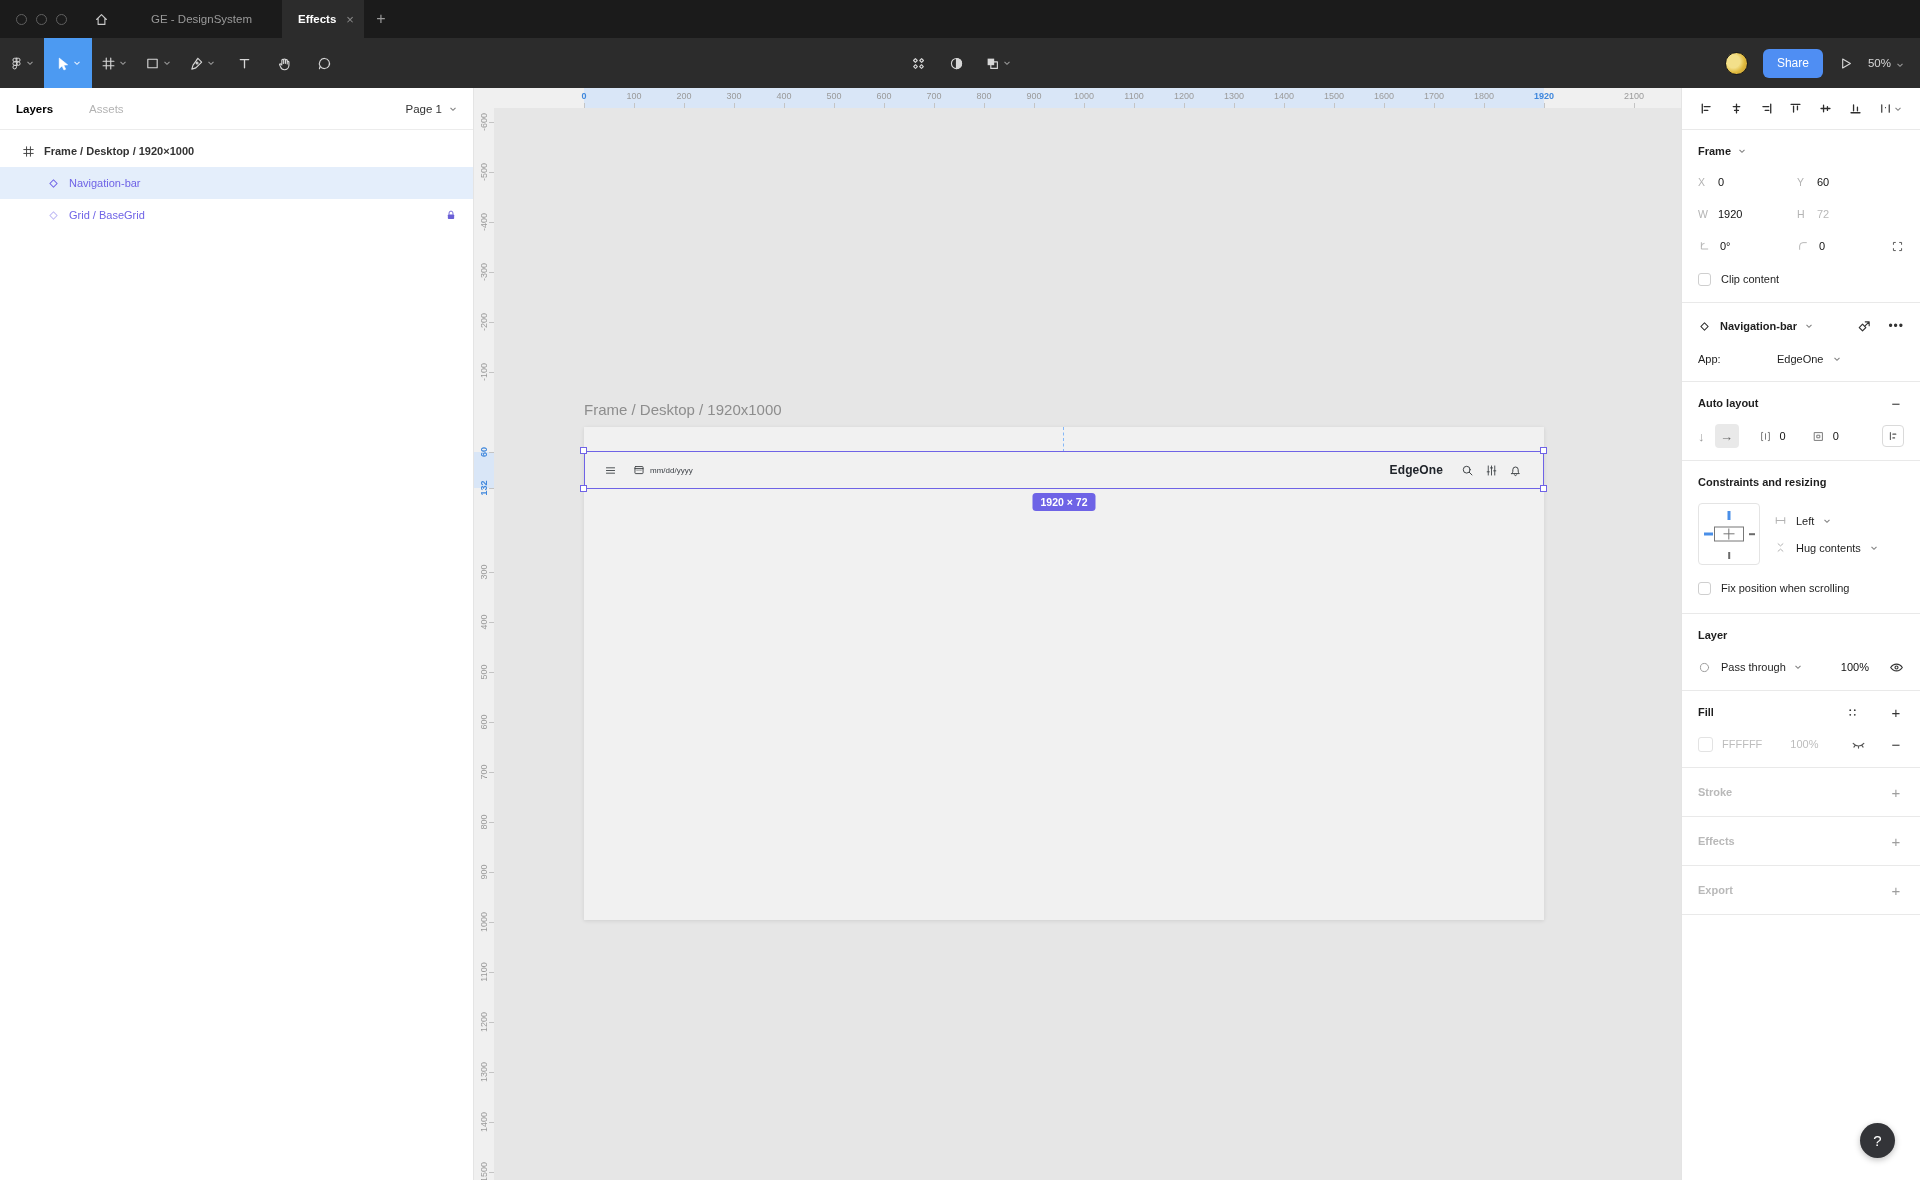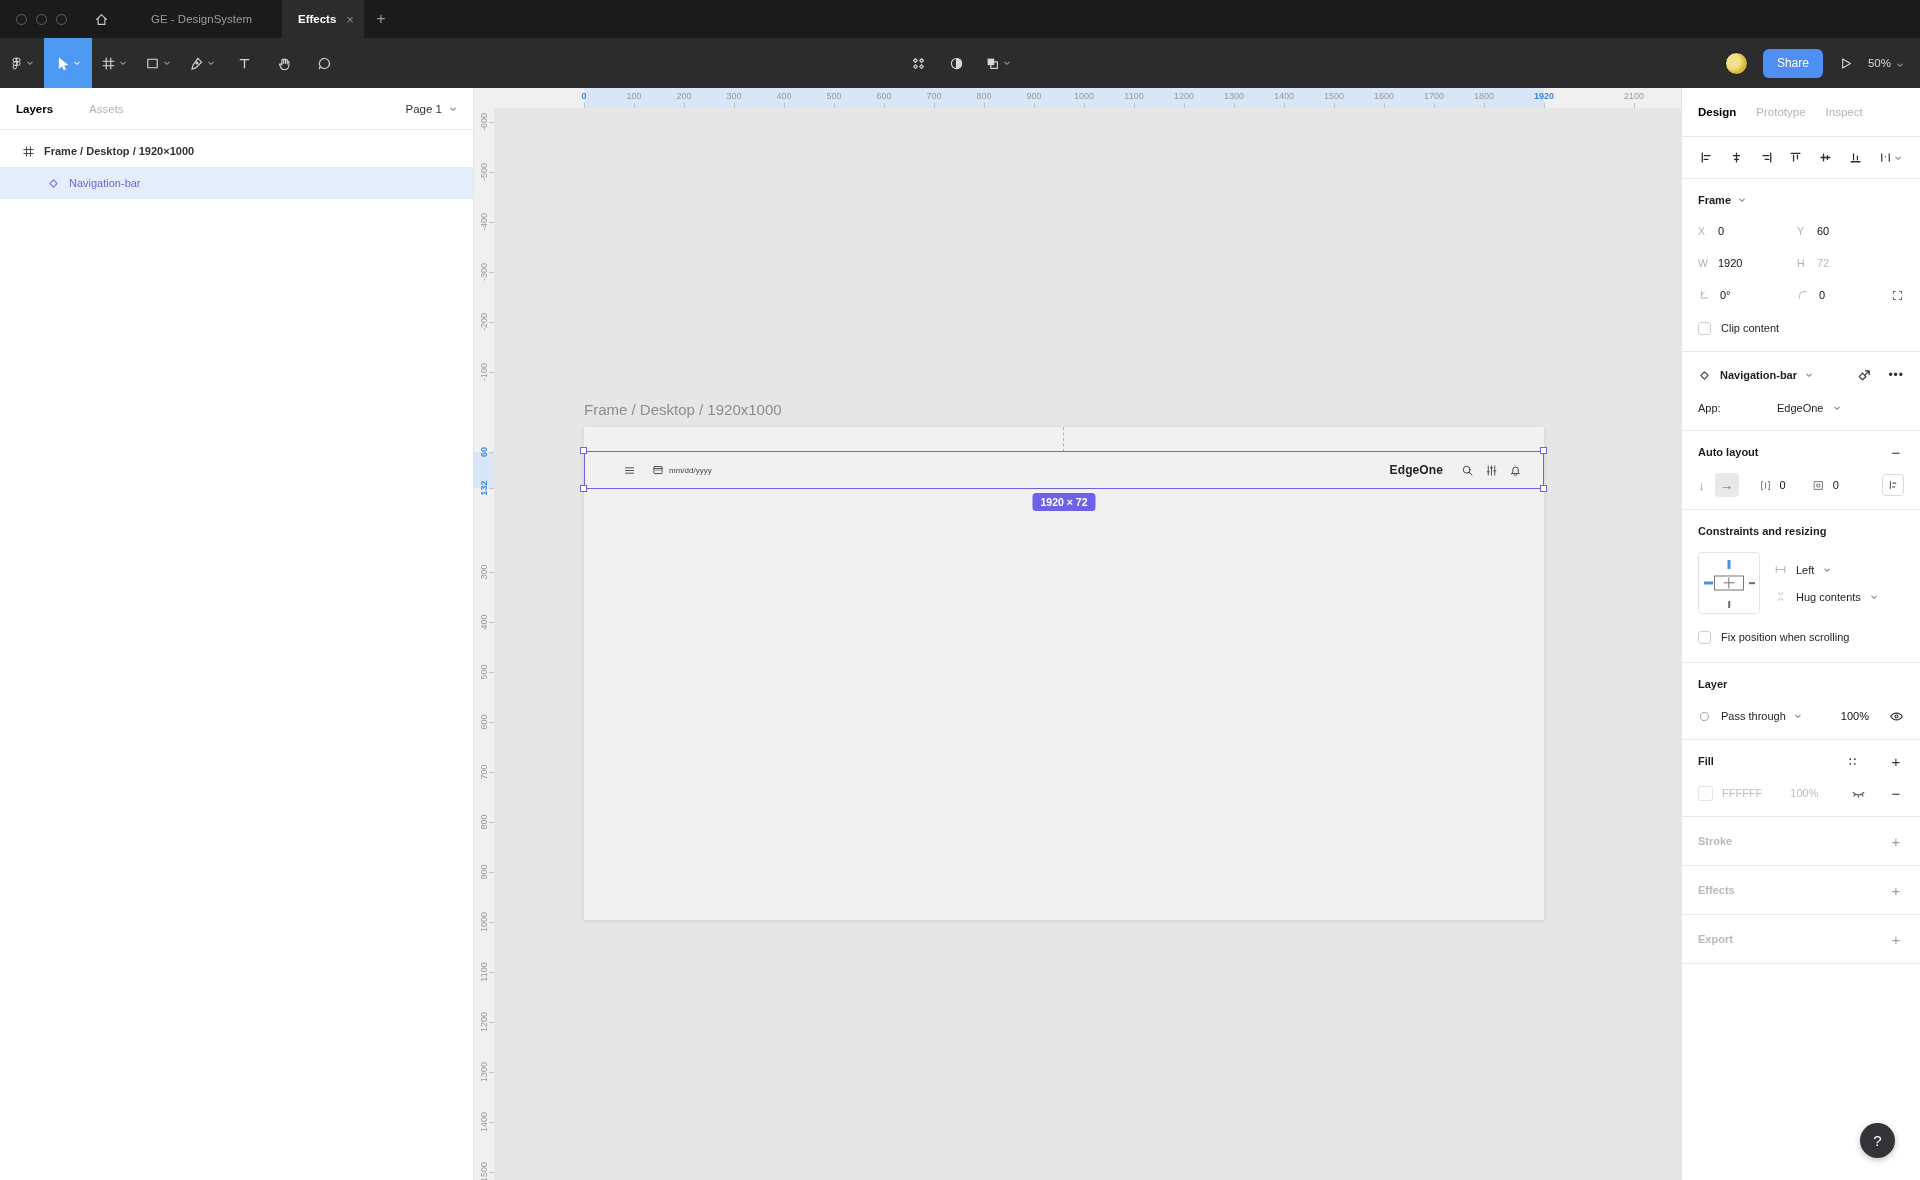--- a/index.html
+++ b/index.html
@@ -59,21 +59,21 @@
   .vlab { position:absolute; left:10px; transform:translate(-50%,-50%) rotate(-90deg); font-size:9px; color:#9a9a9a; white-space:nowrap; }
   .rlab-acc { color:#3f87dc; font-weight:600; }
   .htick { position:absolute; bottom:0; width:1px; height:5px; background:#c4c4c4; }
   .vtick { position:absolute; left:15px; width:5px; height:1px; background:#c4c4c4; }
 
   .frame-label { position:absolute; left:110px; top:313px; font-size:15px; color:#8d8d8d; z-index:2; }
   .dframe { position:absolute; left:110px; top:339px; width:960px; height:493px; background:#f1f1f1; box-shadow:0 1px 4px rgba(0,0,0,.10); z-index:1; }
   .guide { position:absolute; left:589px; top:339px; height:25px; border-left:1.6px dashed #85b8f8; z-index:3; }
   .nav-sel { position:absolute; left:110px; top:363px; width:960px; height:38px; border:1.5px solid #6f63e6; z-index:4; display:flex; align-items:center; }
   .handle { position:absolute; width:7px; height:7px; background:#fff; border:1px solid #6f63e6; z-index:5; }
-  .nav-left { display:flex; align-items:center; padding-left:38px; gap:16px; }
+  .nav-left { display:flex; align-items:center; padding-left:19px; gap:16px; }
   .date-grp { display:flex; align-items:center; gap:5px; font-size:8px; color:#3b3f45; }
   .nav-right { margin-left:auto; display:flex; align-items:center; gap:11px; padding-right:21px; }
   .brand { font-size:12px; font-weight:700; color:#20242a; letter-spacing:.1px; margin-right:7px; }
   .nav-ic { width:13px; height:13px; color:#3c4043; }
   .size-badge { position:absolute; left:590px; top:405px; transform:translateX(-50%); background:#6e63e6; color:#fff;
     font-size:10.5px; font-weight:700; padding:3px 8px; border-radius:3.5px; z-index:5; white-space:nowrap; }
 
   .help-btn { position:absolute; right:25px; bottom:22px; width:35px; height:35px; border-radius:50%; background:#333438;
     color:#fff; font-size:15px; display:flex; align-items:center; justify-content:center; box-shadow:0 2px 6px rgba(0,0,0,.25); z-index:20; }
 
@@ -307,20 +307,34 @@
         </span>
         <span style="font-weight: 600; color: rgb(51, 51, 51);">Frame / Desktop / 1920×1000</span>
       </div>
       <div class="trow sel-row" style="padding-left: 47px;">
         <span class="ic" style="color: rgb(111, 99, 230);">
           <svg viewBox="0 0 16 16" fill="none" stroke="currentColor" stroke-width="1.2" stroke-linecap="round" stroke-linejoin="round">
             <rect x="4.8" y="4.8" width="6.4" height="6.4" transform="rotate(45 8 8)"></rect>
           </svg>
         </span>
         <span style="color: rgb(111, 99, 230);">Navigation-bar</span>
+      </div>
+      <div class="trow" style="padding-left: 47px;">
+        <span class="ic" style="color: rgb(111, 99, 230); opacity: 0.45;">
+          <svg viewBox="0 0 16 16" fill="none" stroke="currentColor" stroke-width="1.2" stroke-linecap="round" stroke-linejoin="round">
+            <rect x="4.8" y="4.8" width="6.4" height="6.4" transform="rotate(45 8 8)"></rect>
+          </svg>
+        </span>
+        <span style="color: rgb(111, 99, 230);">Grid / BaseGrid</span>
+        <span class="ic lock">
+          <svg viewBox="0 0 16 16" fill="none" stroke="currentColor" stroke-width="1.2" stroke-linecap="round" stroke-linejoin="round">
+            <rect x="3.8" y="7.2" width="8.4" height="6" rx="1" fill="currentColor" stroke="none"></rect>
+            <path d="M5.4 7.2V5.4a2.6 2.6 0 015.2 0v1.8"></path>
+          </svg>
+        </span>
       </div>
     </div>
 </div>
 
 <div class="canvas">
   <div class="frame-label">Frame / Desktop / 1920x1000</div>
   <div class="dframe"></div>
   <div class="guide"></div>
 
   <div class="nav-sel">
@@ -456,25 +470,20 @@
       <span class="vlab" style="top: 1034px;">1400</span>
       <span class="vtick" style="top: 1084px;"></span>
       <span class="vlab" style="top: 1084px;">1500</span>
     </div>
   <div class="rcorner"></div>
 </div>
 
 <div class="help-btn">?</div>
 
 <div class="rightpanel">
-  <div class="rp-tabs">
-    <span class="rp-tab on">Design</span>
-    <span class="rp-tab">Prototype</span>
-    <span class="rp-tab">Inspect</span>
-  </div>
 
   <div class="align-row">
     <span class="ic">
         <svg viewBox="0 0 16 16" fill="none" stroke="currentColor" stroke-width="1.2" stroke-linecap="round" stroke-linejoin="round">
           <path d="M2.8 2.5v11M5.2 5.6h7.2M5.2 10.4h4.4" stroke-width="1.6"></path>
         </svg>
       </span>
     <span class="ic">
         <svg viewBox="0 0 16 16" fill="none" stroke="currentColor" stroke-width="1.2" stroke-linecap="round" stroke-linejoin="round">
           <path d="M8 2.5v11M4 5.6h8M5.6 10.4h4.8" stroke-width="1.6"></path>

